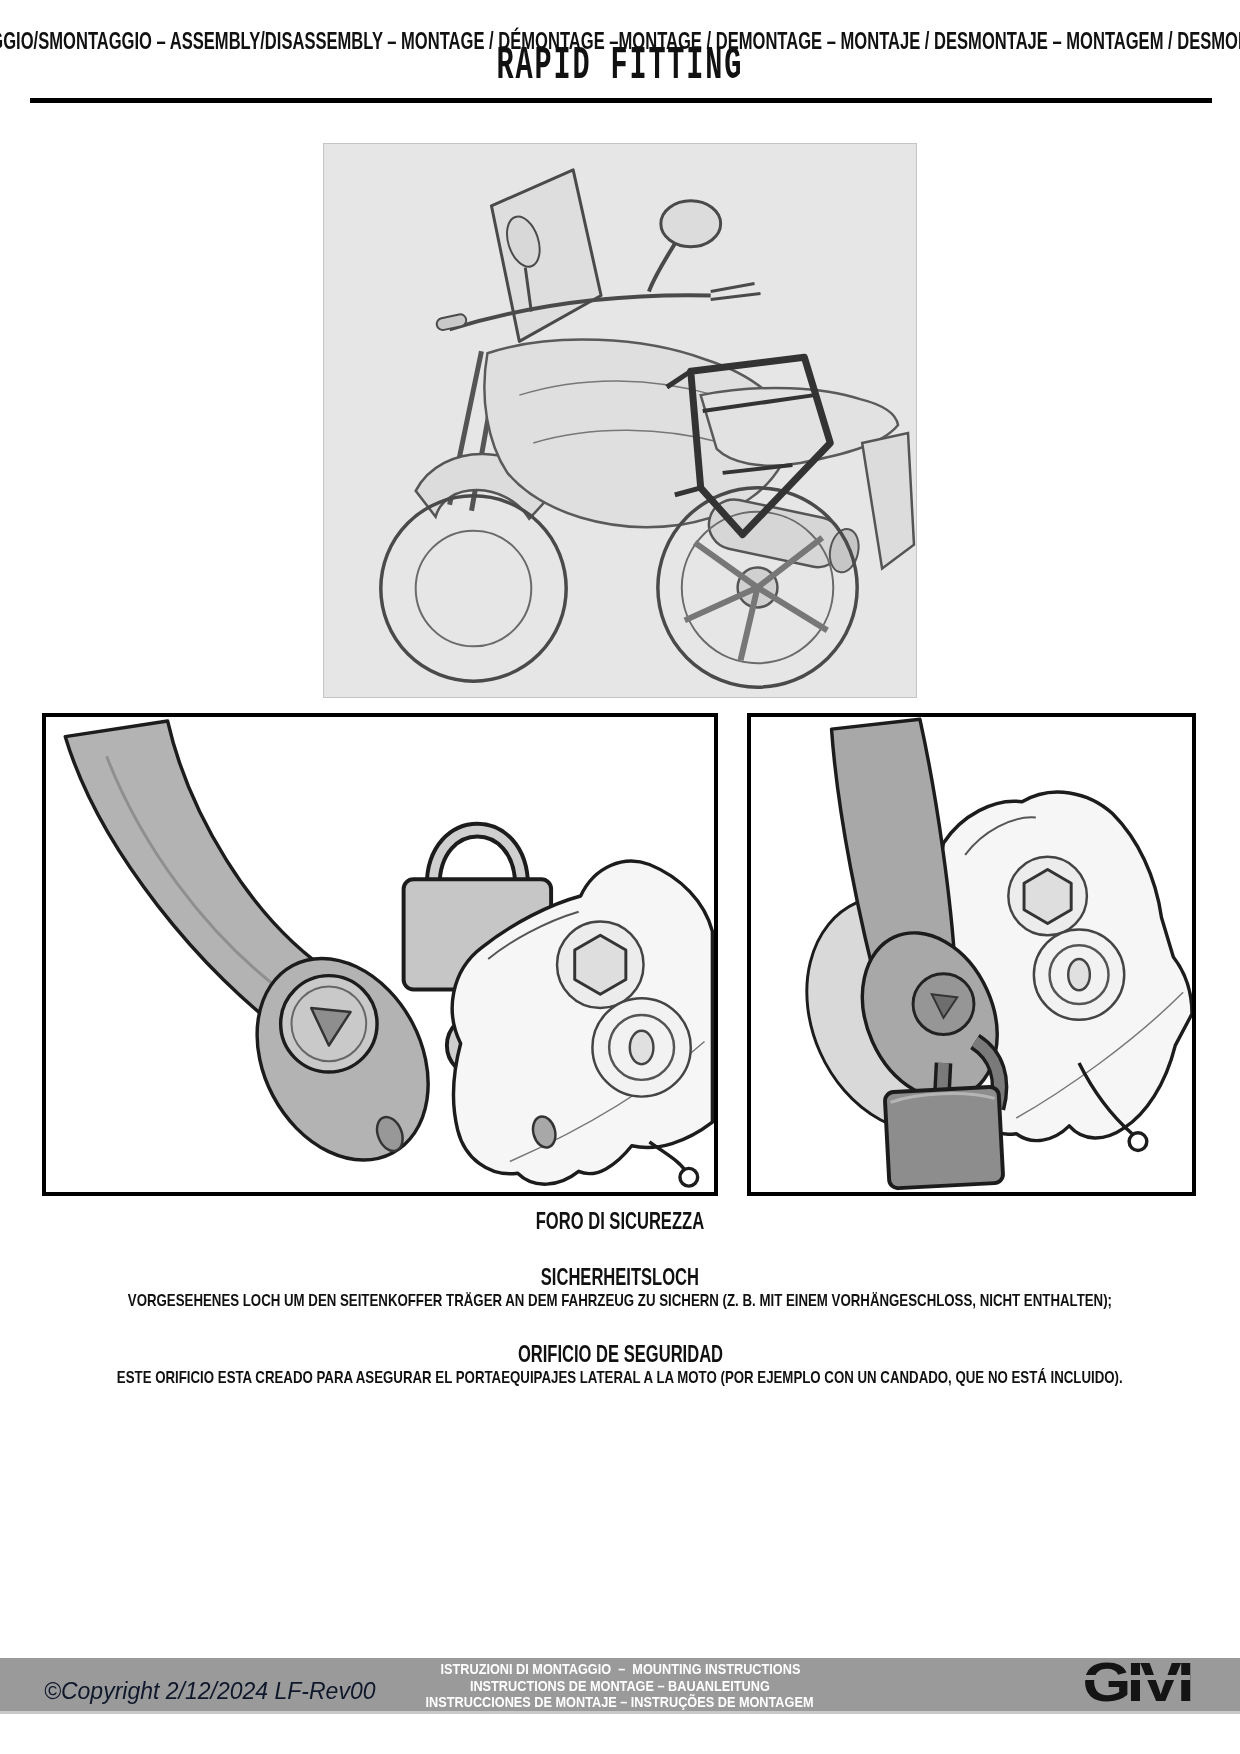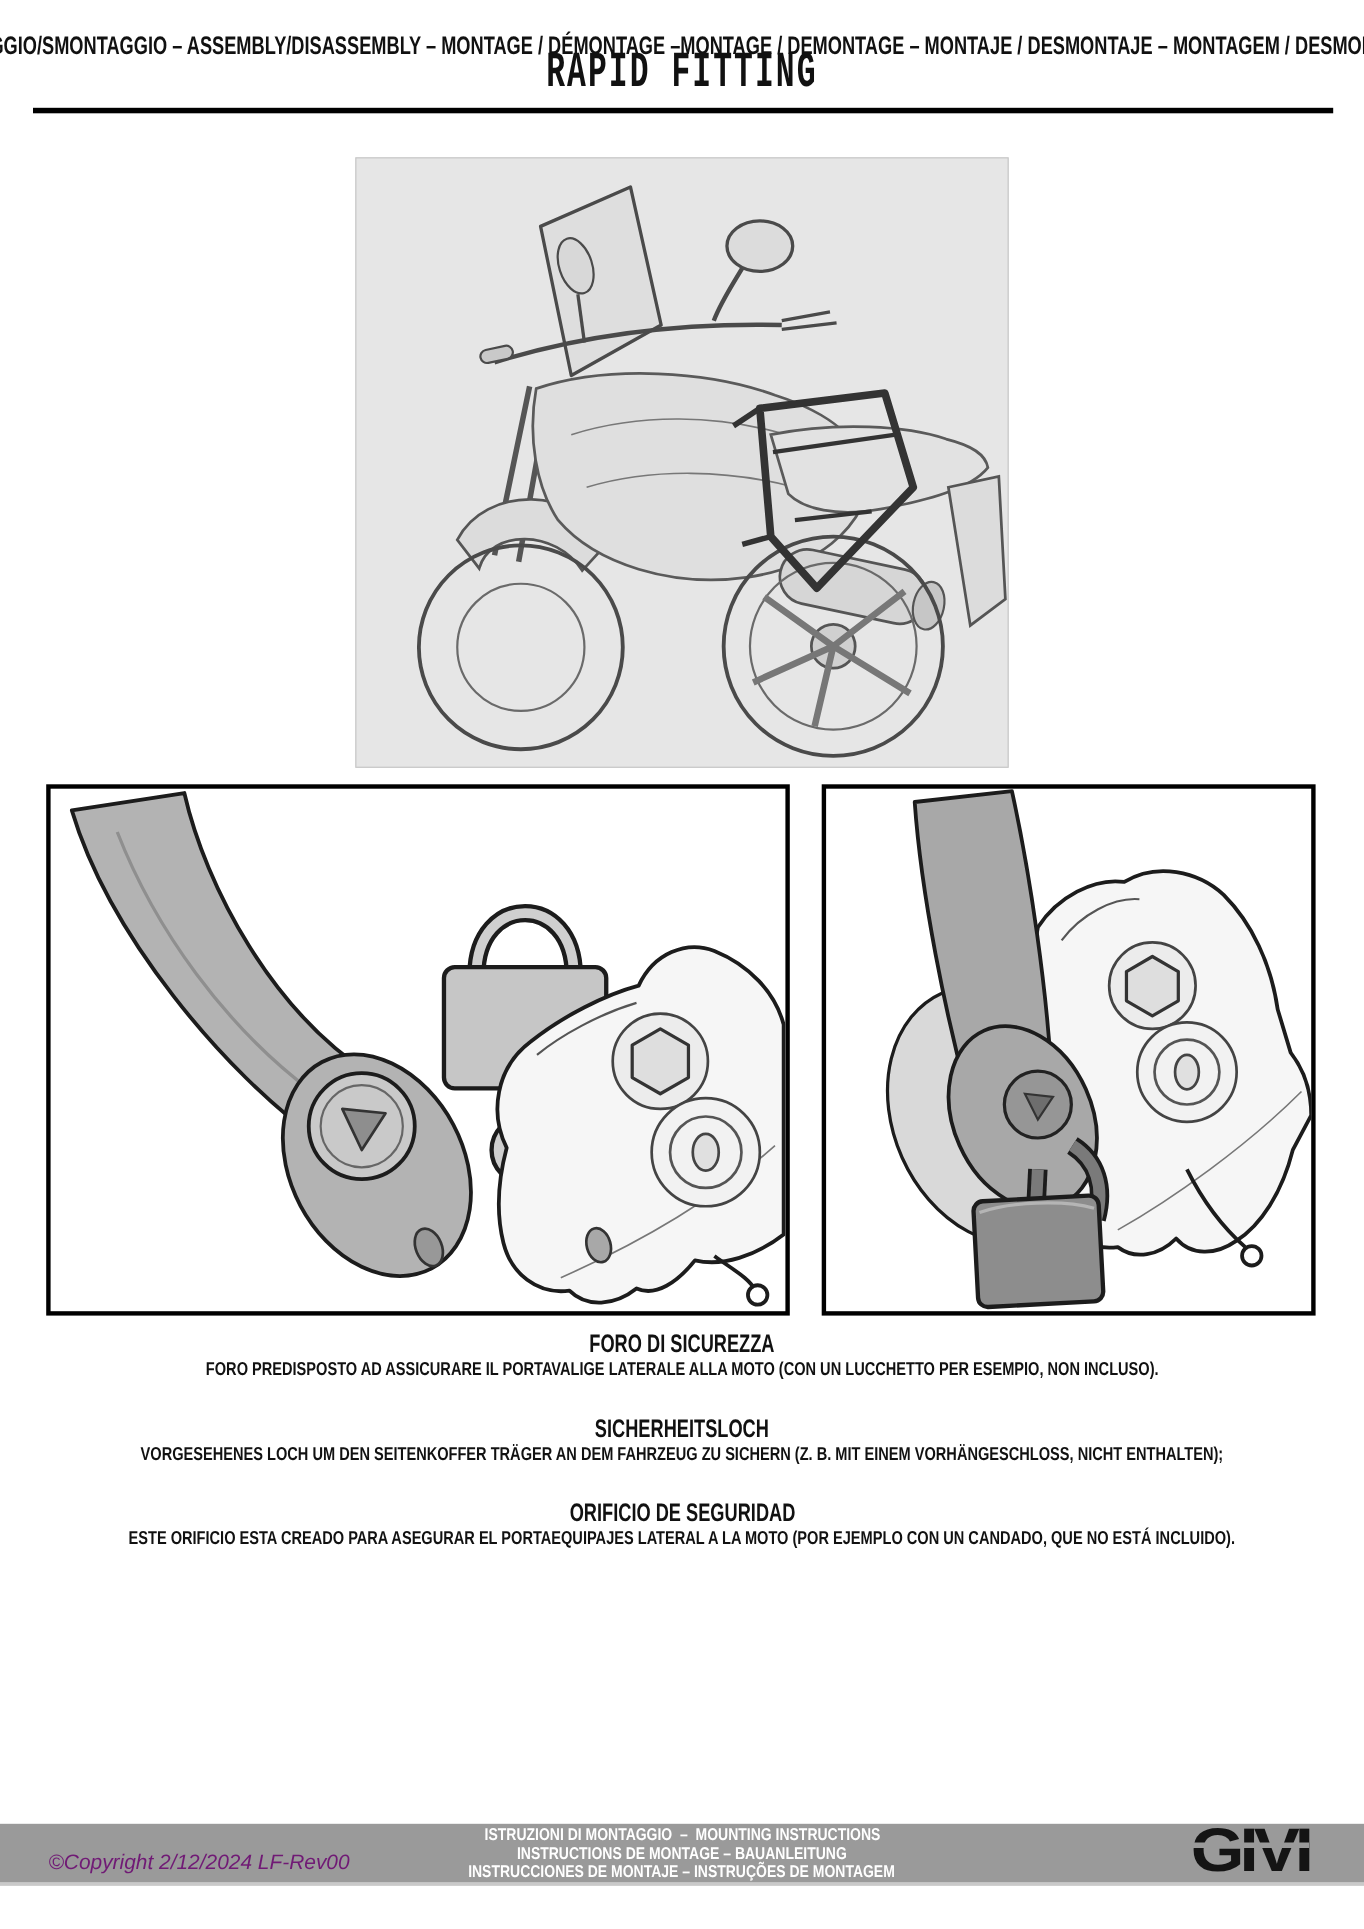--- a/index.html
+++ b/index.html
@@ -25,21 +25,21 @@
   
   .sections{position:absolute;top:1208px;left:0;right:0;}
   .sect{text-align:left;margin-bottom:30px;}
   .sect-title-row{display:flex;justify-content:center;line-height:26px;}
   .sect-title-row .cond{font-size:23px;transform:scaleX(0.72);}
   .sect-desc-row{display:flex;justify-content:center;line-height:21px;}
   .sect-desc-row .cond{font-size:17px;transform:scaleX(0.78);}
   
   .footer-bar{position:absolute;left:0;top:1658px;width:1240px;height:56px;background:#9a9a9a;
               border-bottom:3px solid #c9c9c9;box-sizing:border-box;}
-  .copyright{position:absolute;left:44px;bottom:6px;font-style:italic;font-size:19px;color:#701a75;
+  .copyright{position:absolute;left:44px;bottom:6px;font-style:italic;font-size:23px;color:#0f172a;
              font-family:"Liberation Sans",sans-serif;text-align:center;}
   .footer-center{position:absolute;left:0;right:0;top:3px;display:flex;flex-direction:column;
                  align-items:center;}
   .footer-center .cond{color:#ffffff;font-size:15.5px;line-height:16.5px;transform:scaleX(0.82);}
   .givi{position:absolute;right:50px;top:1px;width:170px;height:52px;text-decoration:underline;}
   .givi-text{font-family:"Liberation Sans",sans-serif;font-weight:bold;font-size:56px;line-height:52px;
              color:#141414;letter-spacing:-4px;display:inline-block;transform:scaleX(1.12);
              transform-origin:right;position:absolute;right:0;top:-3px;}
   .givi-cut{position:absolute;right:0;width:170px;height:5px;top:16px;background:#9a9a9a;}
 </style>
@@ -183,23 +183,20 @@
       <path d="M334,352 C352,388 372,410 388,424" stroke="#1c1c1c" stroke-width="3.5" fill="none"></path>
       <circle cx="394" cy="432" r="9" fill="#ffffff" stroke="#1c1c1c" stroke-width="3.5"></circle>
     </svg>
   </div>
 
   <div class="sections">
     <div class="sect">
       <div class="sect-title-row">
           <span class="cond">FORO DI SICUREZZA</span>
         </div>
-      <div class="sect-desc-row">
-          <span class="cond">FORO PREDISPOSTO AD ASSICURARE IL PORTAVALIGE LATERALE ALLA MOTO (CON UN LUCCHETTO PER ESEMPIO, NON INCLUSO).</span>
-        </div>
     </div>
     <div class="sect">
       <div class="sect-title-row">
           <span class="cond">SICHERHEITSLOCH</span>
         </div>
       <div class="sect-desc-row">
           <span class="cond">VORGESEHENES LOCH UM DEN SEITENKOFFER TRÄGER AN DEM FAHRZEUG ZU SICHERN (Z. B. MIT EINEM VORHÄNGESCHLOSS, NICHT ENTHALTEN);</span>
         </div>
     </div>
     <div class="sect">

